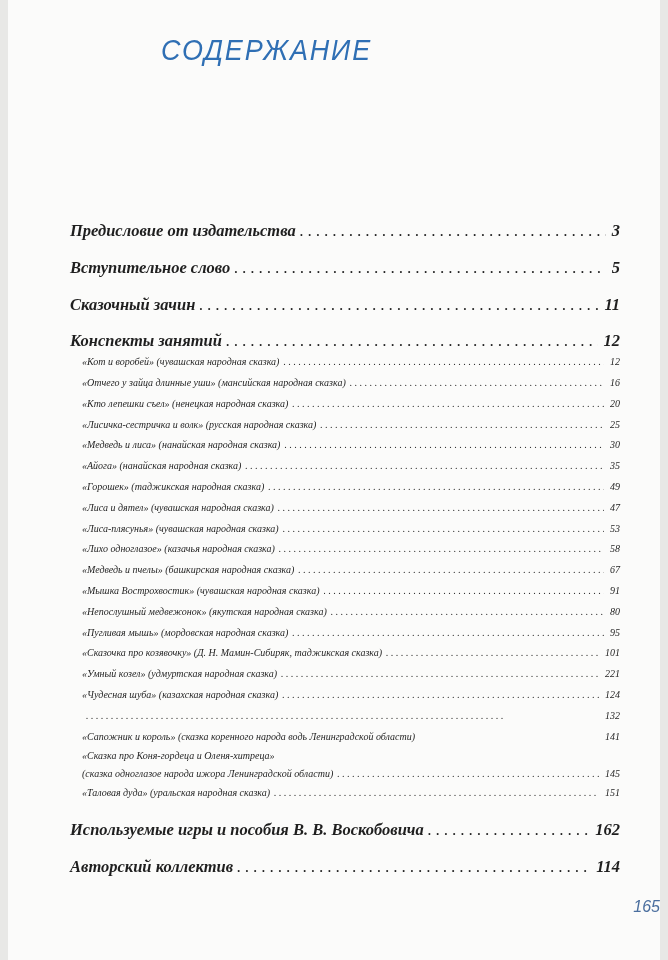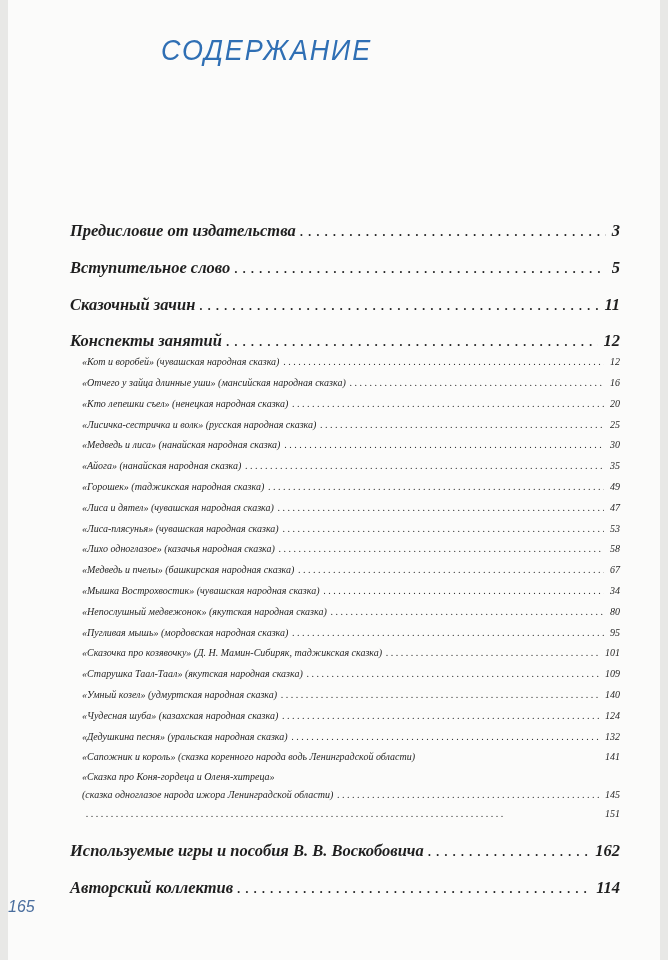--- a/index.html
+++ b/index.html
@@ -83,21 +83,21 @@
     -webkit-text-stroke: 2px rgba(175, 175, 170, 0.55);
     text-shadow: 2px 4px 3px rgba(140, 140, 140, 0.35);
     pointer-events: none;
     z-index: 5;
   }
   .folio {
     position: absolute;
     top: 898px;
     left: 0;
     right: 0;
-    text-align: left;
+    text-align: right;
     font-family: "Liberation Sans", sans-serif;
     font-size: 16px;
     color: #4a6e9e;
   }
 </style>
 </head>
 <body>
 
 <div class="page">
   <h1 class="title">СОДЕРЖАНИЕ</h1>
@@ -173,71 +173,66 @@
         <span class="pg">58</span>
       </div>
       <div class="row l1">
         <span class="label">«Медведь и пчелы» (башкирская народная сказка)</span>
         <span class="dots"></span>
         <span class="pg">67</span>
       </div>
       <div class="row l1">
         <span class="label">«Мышка Вострохвостик» (чувашская народная сказка)</span>
         <span class="dots"></span>
-        <span class="pg">34</span>
+        <span class="pg">91</span>
       </div>
       <div class="row l1">
         <span class="label">«Непослушный медвежонок» (якутская народная сказка)</span>
         <span class="dots"></span>
         <span class="pg">80</span>
       </div>
       <div class="row l1">
         <span class="label">«Пугливая мышь» (мордовская народная сказка)</span>
         <span class="dots"></span>
         <span class="pg">95</span>
       </div>
       <div class="row l1">
         <span class="label">«Сказочка про козявочку» (Д. Н. Мамин-Сибиряк, таджикская сказка)</span>
         <span class="dots"></span>
         <span class="pg">101</span>
       </div>
       <div class="row l1">
-        <span class="label">«Старушка Таал-Таал» (якутская народная сказка)</span>
-        <span class="dots"></span>
-        <span class="pg">109</span>
-      </div>
-      <div class="row l1">
         <span class="label">«Умный козел» (удмуртская народная сказка)</span>
         <span class="dots"></span>
-        <span class="pg">140</span>
+        <span class="pg">221</span>
       </div>
       <div class="row l1">
         <span class="label">«Чудесная шуба» (казахская народная сказка)</span>
         <span class="dots"></span>
         <span class="pg">124</span>
       </div>
       <div class="row l1">
-        <span class="label">«Дедушкина песня» (уральская народная сказка)</span>
         <span class="dots"></span>
         <span class="pg">132</span>
       </div>
       <div class="row l1">
         <span class="label">«Сапожник и король» (сказка коренного народа водь Ленинградской области)</span>
         <span class="dots nodots"></span>
         <span class="pg">141</span>
       </div>
       <div class="row l1 tight">
         <span class="label">«Сказка про Коня-гордеца и Оленя-хитреца»</span>
       </div>
       <div class="row l1 tight">
         <span class="label">(сказка одноглазое народа ижора Ленинградской области)</span>
         <span class="dots"></span>
         <span class="pg">145</span>
       </div>
       <div class="row l1">
+        <span class="label">«Таловая дуда» (уральская народная сказка)</span>
         <span class="dots"></span>
         <span class="pg">151</span>
       </div>
       <div class="row l0">
         <span class="label">Используемые игры и пособия В. В. Воскобовича</span>
         <span class="dots"></span>
         <span class="pg">162</span>
       </div>
       <div class="row l0">
         <span class="label">Авторский коллектив</span>

